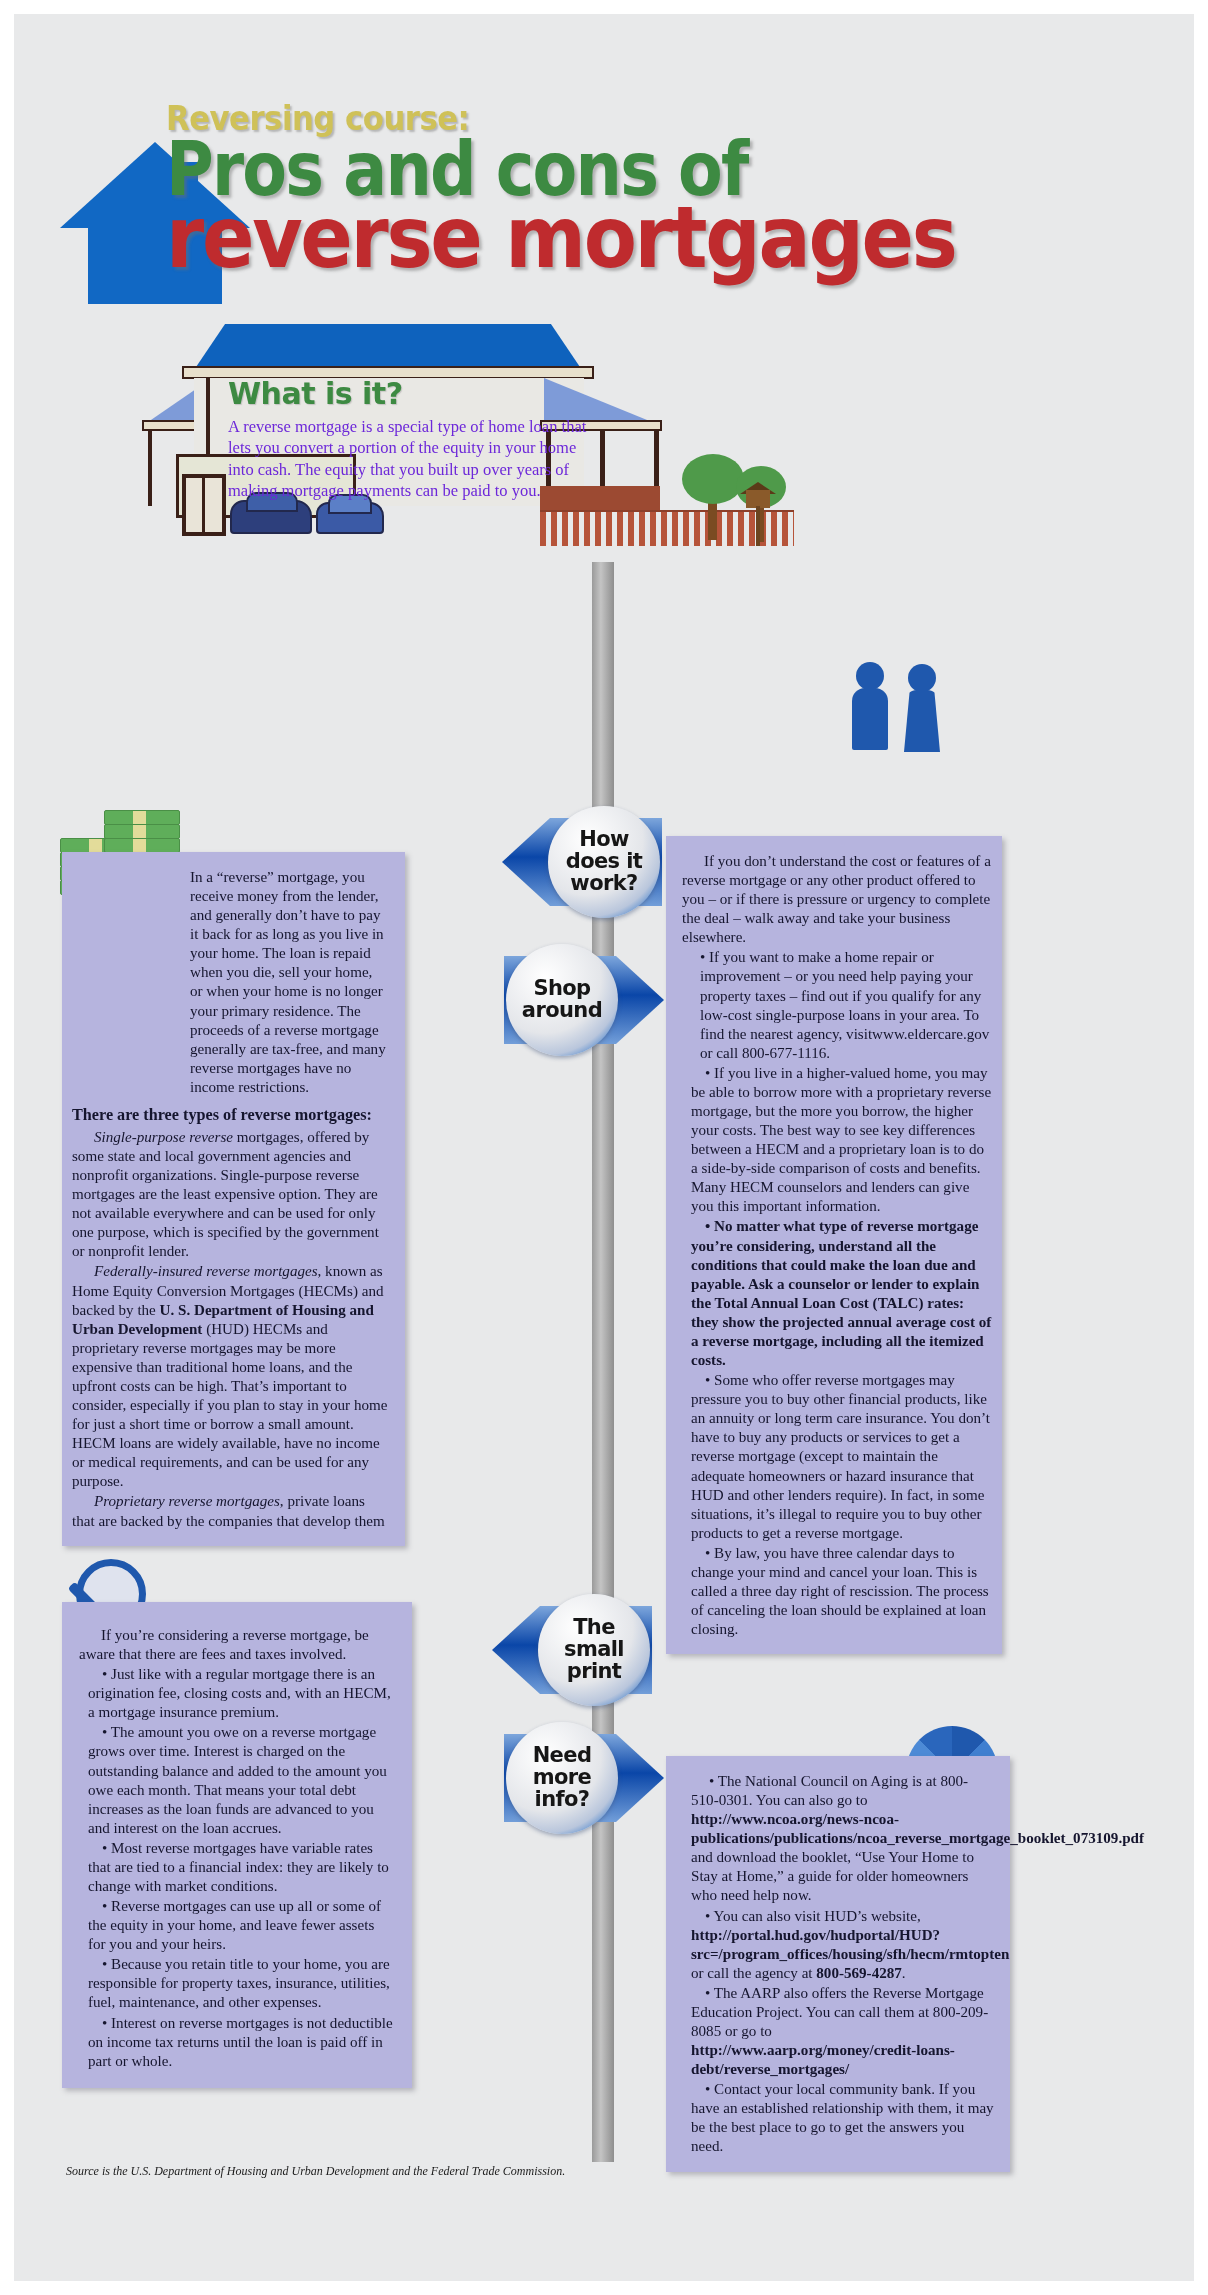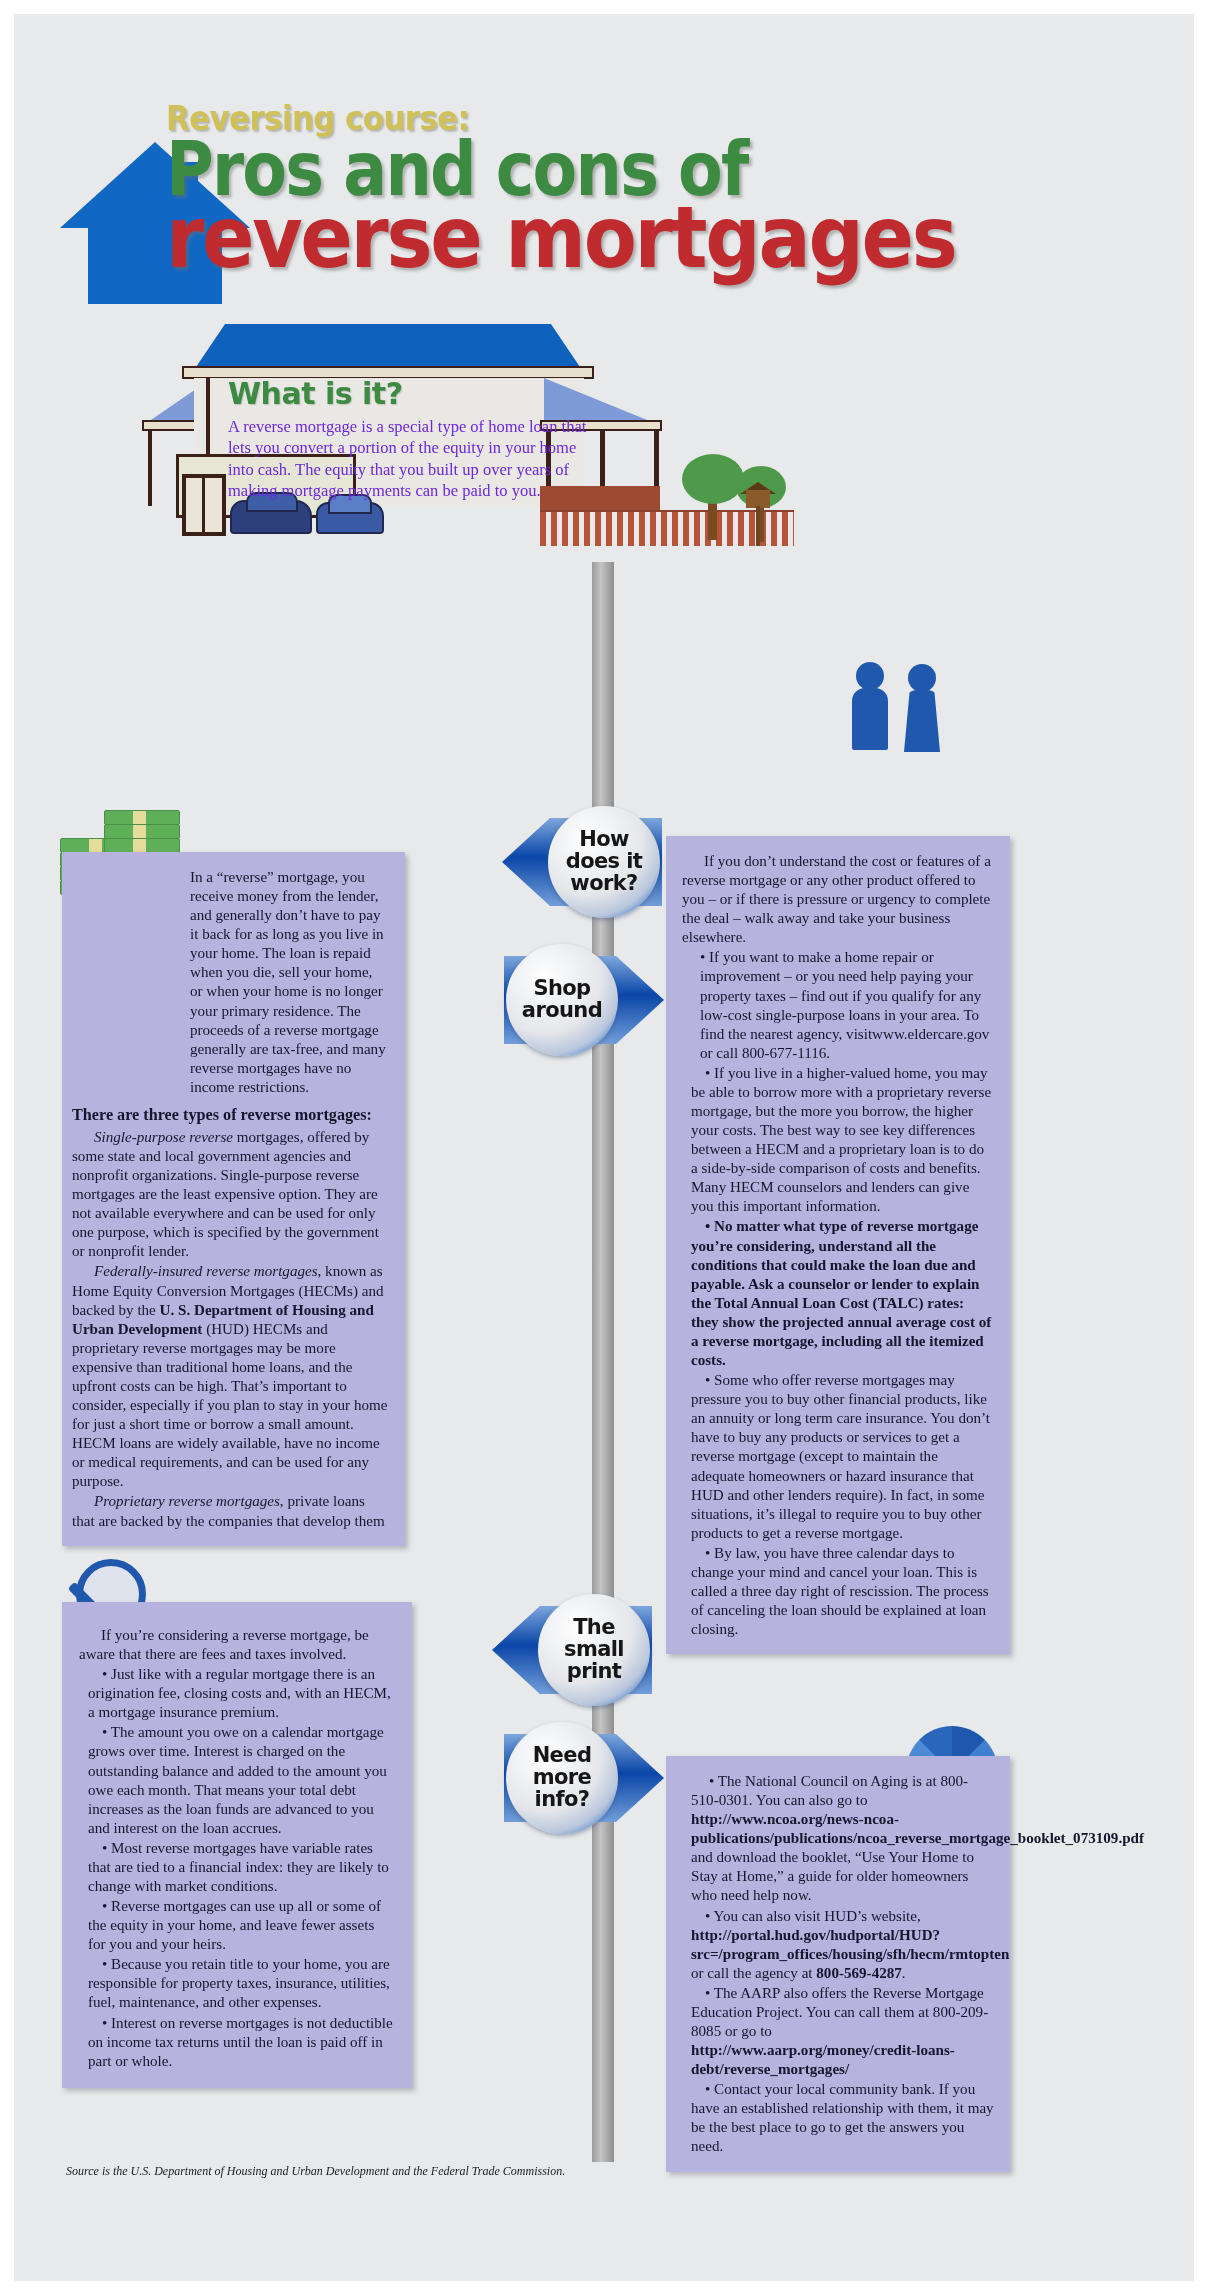--- a/index.html
+++ b/index.html
@@ -91,21 +91,21 @@
          box-shadow:3px 3px 5px rgba(120,120,130,0.45);}
   .panel p{margin:0 0 1px 0;font-size:15.1px;line-height:1.265;}
   .panel p.ind{text-indent:22px;}
   .panel p.bullet{text-indent:-9px;padding-left:9px;}
   .panel h3{margin:9px 0 3px 0;font-size:16.2px;font-weight:bold;}
   .panel .it{font-style:italic;text-align:center;}
   .panel .bd{font-weight:bold;}
 
   #panel-how{left:48px;top:838px;width:316px;padding:16px 17px 14px 10px;}
   #panel-how .lead{text-indent:0;padding-left:118px;}
-  #panel-shop{left:652px;top:822px;width:312px;padding:16px 16px 14px 16px;}
+  #panel-shop{left:652px;top:822px;width:312px;padding:16px 8px 14px 16px;}
   #panel-small{left:48px;top:1588px;width:316px;padding:24px 17px 16px 17px;}
   #panel-info{left:652px;top:1742px;width:312px;padding:16px 16px 14px 16px;}
 
   
   .money{position:absolute;left:46px;top:794px;width:150px;height:110px;}
   .bill{position:absolute;background:#5fae5a;border:1px solid #4a8f46;border-radius:2px;}
   .bill:after{content:"";position:absolute;left:38%;top:0;width:18%;height:100%;
               background:#e3dc9a;}
 
   
@@ -290,21 +290,21 @@
     <p class="bullet" style="padding-left:18px;text-indent:0;">• If you want to make a home repair or improvement – or you need help paying your property taxes – find out if you qualify for any low-cost single-purpose loans in your area. To find the nearest agency, visitwww.eldercare.gov or call 800-677-1116.</p>
     <p class="bullet" style="text-indent:14px;">• If you live in a higher-valued home, you may be able to borrow more with a proprietary reverse mortgage, but the more you borrow, the higher your costs. The best way to see key differences between a HECM and a proprietary loan is to do a side-by-side comparison of costs and benefits. Many HECM counselors and lenders can give you this important information.</p>
     <p class="bullet" style="text-indent:14px;font-weight:bold;">• No matter what type of reverse mortgage you’re considering, understand all the conditions that could make the loan due and payable. Ask a counselor or lender to explain the Total Annual Loan Cost (TALC) rates: they show the projected annual average cost of a reverse mortgage, including all the itemized costs.</p>
     <p class="bullet" style="text-indent:14px;">• Some who offer reverse mortgages may pressure you to buy other financial products, like an annuity or long term care insurance. You don’t have to buy any products or services to get a reverse mortgage (except to maintain the adequate homeowners or hazard insurance that HUD and other lenders require). In fact, in some situations, it’s illegal to require you to buy other products to get a reverse mortgage.</p>
     <p class="bullet" style="text-indent:14px;">• By law, you have three calendar days to change your mind and cancel your loan.  This is called a three day right of rescission.  The process of canceling the loan should be explained at loan closing.</p>
   </div>
 
   <div class="panel" id="panel-small">
     <p class="ind">If you’re considering a reverse mortgage, be aware that there are fees and taxes involved.</p>
     <p class="bullet" style="text-indent:14px;">• Just like with a regular mortgage there is an origination fee, closing costs and, with an HECM, a mortgage insurance premium.</p>
-    <p class="bullet" style="text-indent:14px;">• The amount you owe on a calendar mortgage grows over time. Interest is charged on the outstanding balance and added to the amount you owe each month. That means your total debt increases as the loan funds are advanced to you and interest on the loan accrues.</p>
+    <p class="bullet" style="text-indent:14px;">• The amount you owe on a reverse mortgage grows over time. Interest is charged on the outstanding balance and added to the amount you owe each month. That means your total debt increases as the loan funds are advanced to you and interest on the loan accrues.</p>
     <p class="bullet" style="text-indent:14px;">• Most reverse mortgages have variable rates that are tied to a financial index: they are likely to change with market conditions.</p>
     <p class="bullet" style="text-indent:14px;">• Reverse mortgages can use up all or some of the equity in your home, and leave fewer assets for you and your heirs.</p>
     <p class="bullet" style="text-indent:14px;">• Because you retain title to your home, you are responsible for property taxes, insurance, utilities, fuel, maintenance, and other expenses.</p>
     <p class="bullet" style="text-indent:14px;">• Interest on reverse mortgages is not deductible on income tax returns until the loan is paid off in part or whole.</p>
   </div>
 
   <div class="panel" id="panel-info">
     <p class="bullet" style="text-indent:18px;"><span>• The National Council on Aging is at 800-510-0301. You can also go to </span><span class="bd">http://www.ncoa.org/news-ncoa-publications/publications/ncoa_reverse_mortgage_booklet_073109.pdf</span><span> and download the booklet, “Use Your Home to Stay at Home,” a guide for older homeowners who need help now.</span></p>
     <p class="bullet" style="text-indent:14px;"><span>• You can also visit HUD’s website, </span><span class="bd">http://portal.hud.gov/hudportal/HUD?src=/program_offices/housing/sfh/hecm/rmtopten</span><span> or call the agency at </span><span class="bd">800-569-4287</span><span>.</span></p>
     <p class="bullet" style="text-indent:14px;"><span>• The AARP also offers the Reverse Mortgage Education Project. You can call them at 800-209-8085 or go to </span><span class="bd">http://www.aarp.org/money/credit-loans-debt/reverse_mortgages/</span></p>

